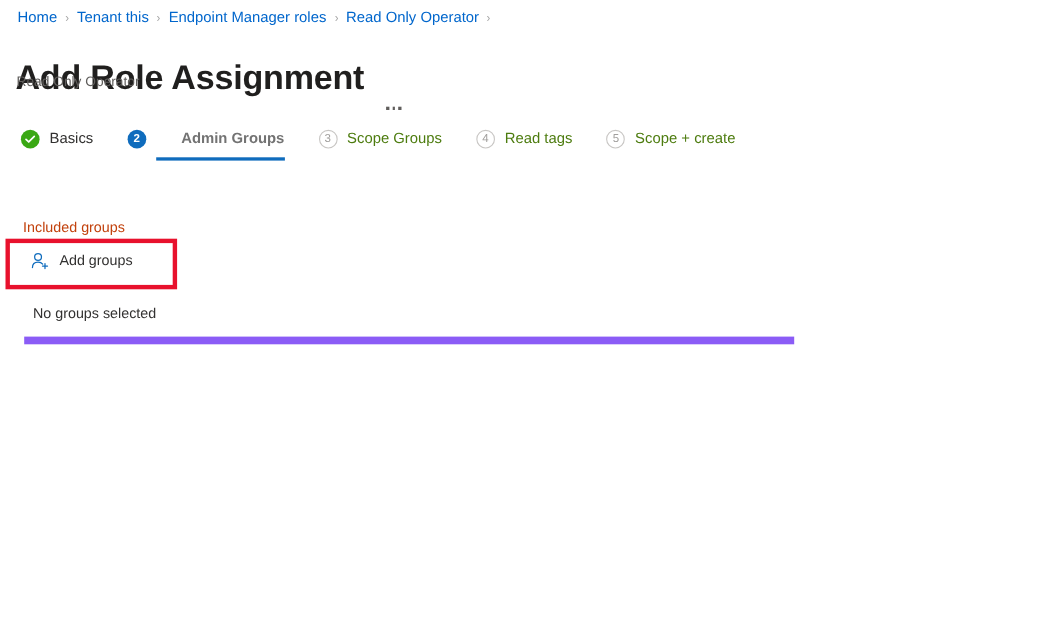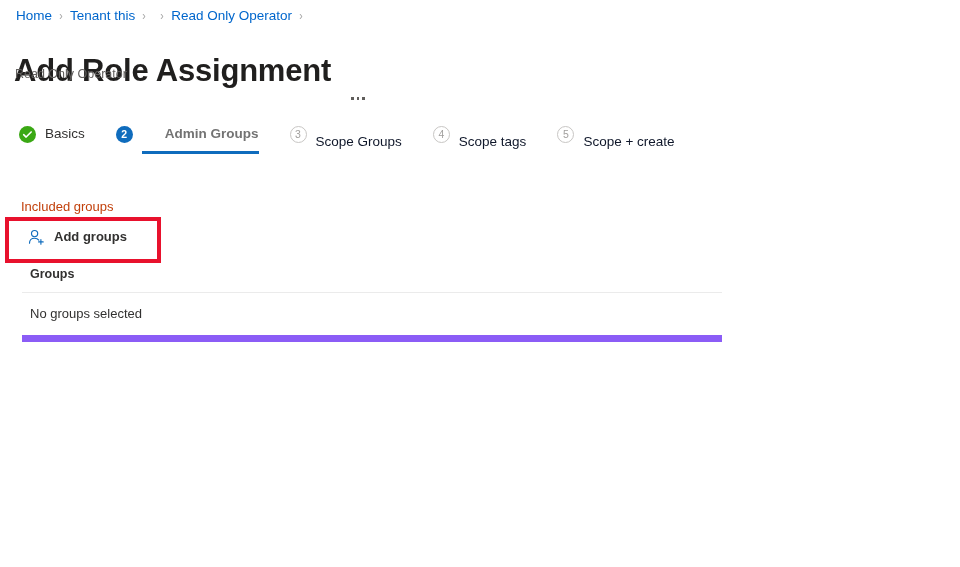--- a/index.html
+++ b/index.html
@@ -133,21 +133,21 @@
     background: #ffffff;
   }
 
   .step-label {
     margin-left: 9px;
     font-size: 13.5px;
     line-height: 18px;
   }
   .step.is-done .step-label { color: #323130; }
   .step.is-current .step-label { color: #737373; font-weight: 700; margin-left: 32px; }
-  .step.is-pending .step-label { color: #0f172a; margin-top: 16px; }
+  .step.is-pending .step-label { color: #4d7c0f; }
 
   .step.is-current::after {
     content: "";
     position: absolute;
     left: 26px;
     right: 0;
     bottom: 0;
     height: 3px;
     background: #0f6cbd;
   }
@@ -187,21 +187,20 @@
     position: absolute;
     left: 28px;
     top: 228px;
     display: flex;
     align-items: center;
     cursor: pointer;
     background: transparent;
     border: 0;
     padding: 0;
     font-family: inherit;
-    font-weight: bold;
   }
   .add-groups .icon {
     width: 17px;
     height: 17px;
     display: block;
     flex: 0 0 auto;
   }
   .add-groups .label {
     margin-left: 9px;
     font-size: 13px;
@@ -235,20 +234,21 @@
 </head>
 <body>
 
 <div class="page">
 
   <nav class="breadcrumb">
     <a class="crumb-link">Home</a>
     <span class="crumb-sep">›</span>
     <a class="crumb-link">Tenant this</a>
     <span class="crumb-sep">›</span>
+    <a class="crumb-link">Endpoint Manager roles</a>
     <span class="crumb-sep">›</span>
     <a class="crumb-link">Read Only Operator</a>
     <span class="crumb-sep">›</span>
   </nav>
 
   <div class="title-row">
     <h1 class="page-title">Add Role Assignment</h1>
     <div class="ellipsis-btn" title="More">
       <i></i>
       <i></i>
@@ -273,21 +273,21 @@
       <span class="step-label">Admin Groups</span>
     </div>
 
     <div class="step is-pending">
       <span class="step-marker pending">3</span>
       <span class="step-label">Scope Groups</span>
     </div>
 
     <div class="step is-pending">
       <span class="step-marker pending">4</span>
-      <span class="step-label">Scope tags</span>
+      <span class="step-label">Read tags</span>
     </div>
 
     <div class="step is-pending">
       <span class="step-marker pending">5</span>
       <span class="step-label">Scope + create</span>
     </div>
 
   </div>
 
 
@@ -300,17 +300,16 @@
       <svg class="icon" viewBox="0 0 17 17" aria-hidden="true">
         <circle cx="6.6" cy="4.6" r="3.1" fill="none" stroke="#0f6cbd" stroke-width="1.15"></circle>
         <path d="M1.5 14.2 C1.5 10.9 3.8 9.2 6.6 9.2 C8.4 9.2 9.9 9.9 10.8 11.1" fill="none" stroke="#0f6cbd" stroke-width="1.15" stroke-linecap="round"></path>
         <path d="M12.9 10.6 L12.9 15.2 M10.6 12.9 L15.2 12.9" fill="none" stroke="#0f6cbd" stroke-width="1.15" stroke-linecap="round"></path>
       </svg>
     </span>
     <span class="label">Add groups</span>
   </button>
 
   <div class="groups-table">
-    <div class="table-header">Groups</div>
     <div class="table-row">No groups selected</div>
   </div>
 
 </div>
 
 </body></html>

